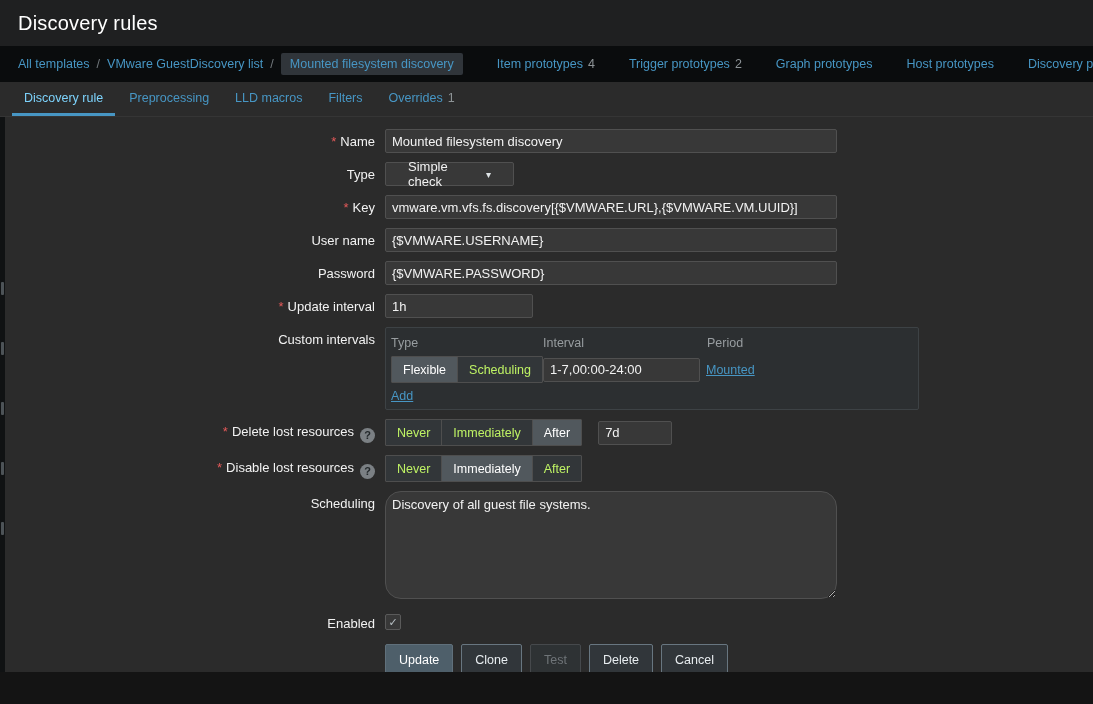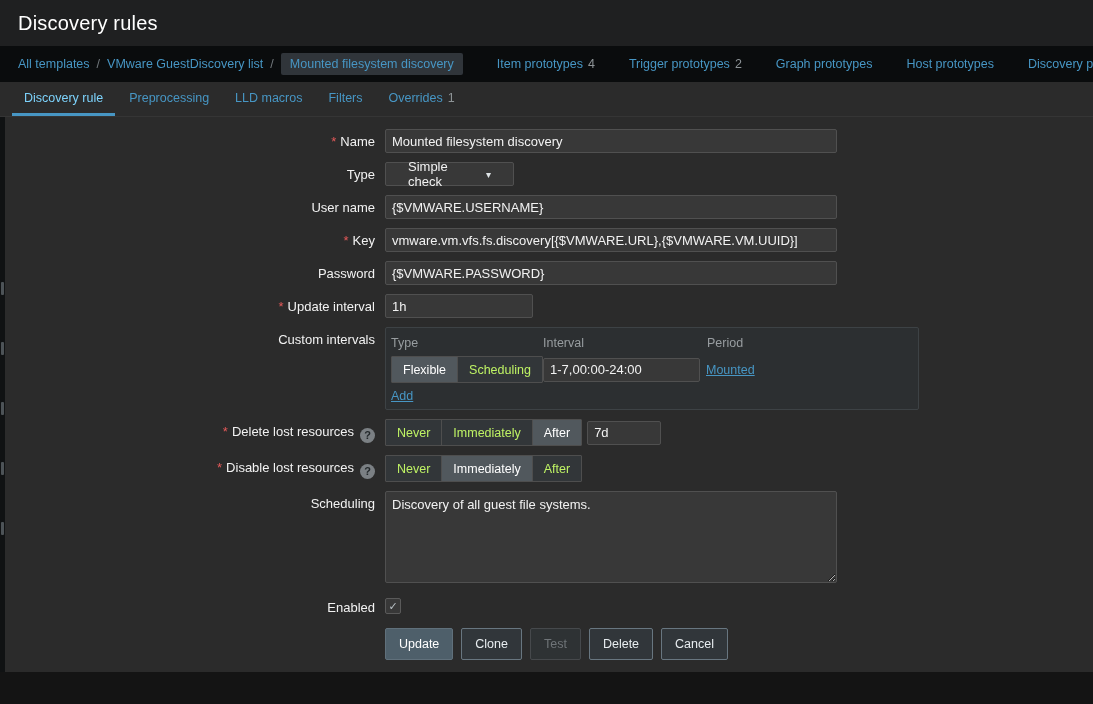--- a/index.html
+++ b/index.html
@@ -36,29 +36,29 @@
   .tab-count:empty { display: none; }
 
   
   .content { background: #2b2b2b; height: 555px; padding-top: 12px; position: relative; overflow: hidden; }
   .page-bottom { height: 32px; background: #141414; }
 
   .form-row { display: flex; margin-bottom: 9px; min-height: 24px; }
   .form-label { width: 375px; flex-shrink: 0; text-align: right; padding-top: 5px; line-height: 15px; color: #f2f2f2; }
   .req { color: #e45959; margin-right: 4px; }
   .form-field { margin-left: 10px; }
-  .field-inline { display: flex; align-items: center; gap: 5px; }
+  .field-inline { display: flex; align-items: center; gap: 16px; }
 
   .input { background: #383838; border: 1px solid #505050; color: #f2f2f2; height: 24px; padding: 0 6px; font-size: 13px; border-radius: 2px; font-family: "Liberation Sans", sans-serif; }
   .w-lg { width: 452px; }
   .w-sm { width: 148px; }
   .w-interval { width: 159px; }
   .w-period { width: 157px; }
   .w-after { width: 74px; }
-  textarea.input { width: 452px; height: 92px; padding: 4px 6px; resize: both; line-height: 17px; }
+  textarea.input { width: 452px; height: 108px; padding: 4px 6px; resize: both; line-height: 17px; border-radius: 16px; }
 
   .select { width: 129px; height: 24px; background: #383838; border: 1px solid #505050; border-radius: 2px; display: flex; align-items: center; justify-content: space-between; padding: 0 22px; cursor: pointer; }
   .select-arrow { font-size: 10px; color: #dfe4e7; margin-left: 6px; }
 
   .segmented { display: inline-flex; height: 27px; border: 1px solid #4e4e4e; border-radius: 1px; overflow: hidden; }
   .seg { display: flex; align-items: center; padding: 0 11px; background: #323639; color: #bef264; border-right: 1px solid #4e4e4e; cursor: pointer; font-size: 12.5px; white-space: nowrap; }
   .seg:last-child { border-right: none; }
   .seg.selected { background: #51585d; color: #ffffff; }
 
   .ci-box { width: 534px; border: 1px solid #3d4245; border-radius: 2px; padding: 8px 5px 6px; background: #2c2f31; }
@@ -142,33 +142,33 @@
     <div class="form-field">
       <div class="select">
         <span>Simple check</span>
         <span class="select-arrow">▾</span>
       </div>
     </div>
   </div>
 
   <div class="form-row">
     <div class="form-label">
+      <span class="req">*</span><span>Key</span>
+    </div>
+    <div class="form-field">
+      <input type="text" class="input w-lg" value="vmware.vm.vfs.fs.discovery[{$VMWARE.URL},{$VMWARE.VM.UUID}]" style="">
+    </div>
+  </div>
+
+  <div class="form-row">
+    <div class="form-label">
       <span>User name</span>
     </div>
     <div class="form-field">
       <input type="text" class="input w-lg" value="{$VMWARE.USERNAME}" style="">
-    </div>
-  </div>
-
-  <div class="form-row">
-    <div class="form-label">
-      <span class="req">*</span><span>Key</span>
-    </div>
-    <div class="form-field">
-      <input type="text" class="input w-lg" value="vmware.vm.vfs.fs.discovery[{$VMWARE.URL},{$VMWARE.VM.UUID}]" style="">
     </div>
   </div>
 
   <div class="form-row">
     <div class="form-label">
       <span>Password</span>
     </div>
     <div class="form-field">
       <input type="text" class="input w-lg" value="{$VMWARE.PASSWORD}" style="">
     </div>

